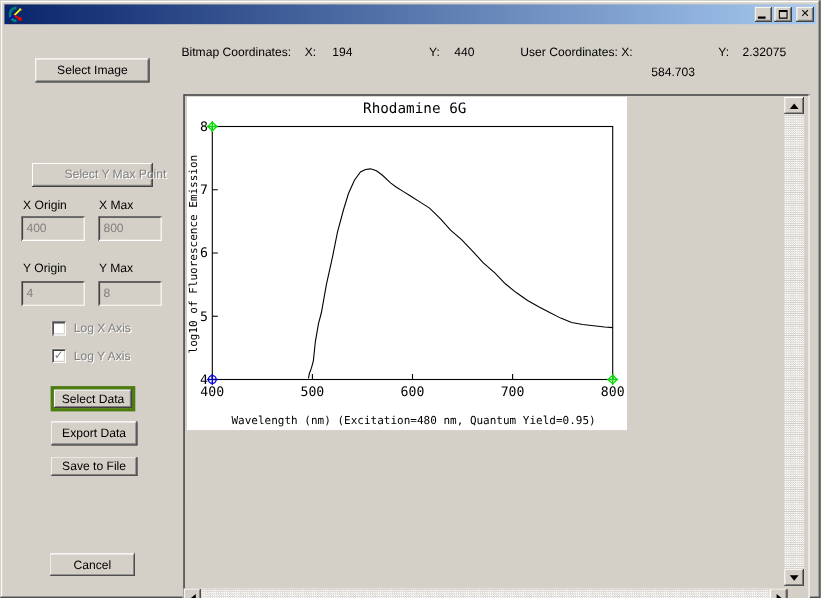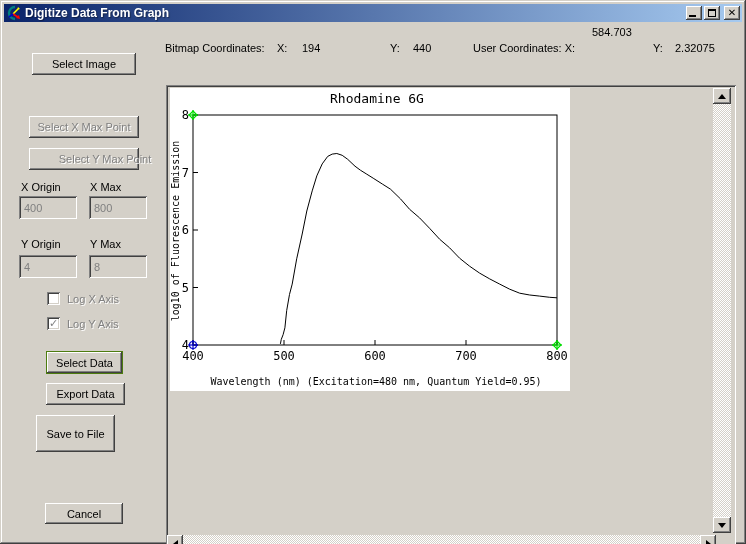--- a/index.html
+++ b/index.html
@@ -34,21 +34,21 @@
   .gray{color:#808080;text-shadow:1px 1px 0 #fff;}
 
   .btn{
     position:absolute;background:#d4d0c8;border:none;
     font-family:"Liberation Sans",sans-serif;font-size:11px;color:#000;
     box-shadow: inset -1px -1px 0 #404040, inset 1px 1px 0 #fff,
                 inset -2px -2px 0 #808080, inset 2px 2px 0 #d4d0c8;
     display:flex;align-items:center;justify-content:center;white-space:nowrap;
   }
   .btn.disabled{color:#808080;text-shadow:1px 1px 0 #fff;}
-  .btn.default{border:1px solid #4d7c0f;}
+  .btn.default{border:3px solid #4d7c0f;}
 
   .edit{
     position:absolute;background:#d4d0c8;color:#808080;
     font-family:"Liberation Sans",sans-serif;font-size:11px;
     box-shadow: inset 1px 1px 0 #808080, inset -1px -1px 0 #fff,
                 inset 2px 2px 0 #404040, inset -2px -2px 0 #d4d0c8;
     display:flex;align-items:center;padding-left:5px;
   }
 
   .checkbox{
@@ -95,46 +95,44 @@
 
   <div class="titlebar">
     <svg class="title-icon" viewBox="0 0 16 16">
       <path d="M9 2 A6 6 0 1 0 9 14" fill="none" stroke="#008080" stroke-width="2.4"></path>
       <line x1="7" y1="9" x2="12" y2="4" stroke="#ffff00" stroke-width="1.6"></line>
       <path d="M12 2 L14 4 L11 5 Z" fill="#ffff00"></path>
       <line x1="7" y1="9" x2="12" y2="12" stroke="#ff0000" stroke-width="1.6"></line>
       <path d="M13 10 L14 14 L10 13 Z" fill="#ff0000"></path>
       <line x1="7" y1="9" x2="3" y2="12" stroke="#0000cc" stroke-width="1.6"></line>
     </svg>
-    <span class="title-text">Digitize Data From Graph</span>
     <div class="tb-btns">
       <div class="tb-btn">
           <span class="glyph-min"></span>
         </div>
       <div class="tb-btn">
           <span class="glyph-max"></span>
         </div>
       <div class="tb-btn" style="margin-left:4px;">
           <span class="glyph-close">✕</span>
         </div>
     </div>
   </div>
 
   <span class="lbl" style="left:152px;top:42px;padding-left:13px;">Bitmap Coordinates:</span>
   <span class="lbl" style="left:277px;top:42px;">X:</span>
   <span class="lbl" style="left:302px;top:42px;">194</span>
   <span class="lbl" style="left:390px;top:42px;">Y:</span>
   <span class="lbl" style="left:413px;top:42px;">440</span>
   <span class="lbl" style="left:473px;top:42px;">User Coordinates: X:</span>
-  <span class="lbl" style="left:592px;top:26px;">584.703</span>
+  <span class="lbl" style="left:592px;top:60px;">584.703</span>
   <span class="lbl" style="left:653px;top:42px;">Y:</span>
   <span class="lbl" style="left:675px;top:42px;">2.32075</span>
 
   <button class="btn" style="left:32px;top:53px;width:104px;height:22px;">Select Image</button>
-  <button class="btn disabled" style="left:29px;top:116px;width:110px;height:22px;">Select X Max Point</button>
   <button class="btn disabled" style="left:29px;top:148px;width:110px;height:22px;padding-left:48px;">Select Y Max Point</button>
 
   <span class="lbl" style="left:21px;top:181px;">X Origin</span>
   <span class="lbl" style="left:90px;top:181px;text-align:center;">X Max</span>
   <div class="edit" style="left:19px;top:196px;width:58px;height:23px;">400</div>
   <div class="edit" style="left:89px;top:196px;width:58px;height:23px;">800</div>
 
   <span class="lbl" style="left:21px;top:238px;">Y Origin</span>
   <span class="lbl" style="left:90px;top:238px;">Y Max</span>
   <div class="edit" style="left:19px;top:255px;width:58px;height:23px;">4</div>
@@ -144,21 +142,21 @@
       <span id="logx-check"></span>
     </div>
   <span class="lbl gray" style="left:67px;top:293px;">Log X Axis</span>
   <div class="checkbox" style="left:47px;top:317px;">
       <span id="logy-check">✓</span>
     </div>
   <span class="lbl gray" style="left:67px;top:318px;">Log Y Axis</span>
 
   <button class="btn default" style="left:46px;top:351px;width:77px;height:23px;">Select Data</button>
   <button class="btn" style="left:46px;top:383px;width:79px;height:22px;">Export Data</button>
-  <button class="btn" style="left:36px;top:415px;width:79px;height:37px;">Save to File</button>
+  <button class="btn" style="left:46px;top:415px;width:79px;height:18px;">Save to File</button>
   <button class="btn" style="left:45px;top:503px;width:78px;height:21px;">Cancel</button>
 
   <div class="panel">
 
     <div class="graph-image">
       <svg id="chart" width="400" height="303" viewBox="0 0 400 303">
         <text class="chart-title" x="207" y="15" text-anchor="middle">Rhodamine 6G</text>
         <text class="chart-label" x="206" y="297" text-anchor="middle">Wavelength (nm) (Excitation=480 nm, Quantum Yield=0.95)</text>
         <text class="chart-label" x="9" y="143" text-anchor="middle" transform="rotate(-90 9 143)">log10 of Fluorescence Emission</text>
         <g id="chart-plot">

